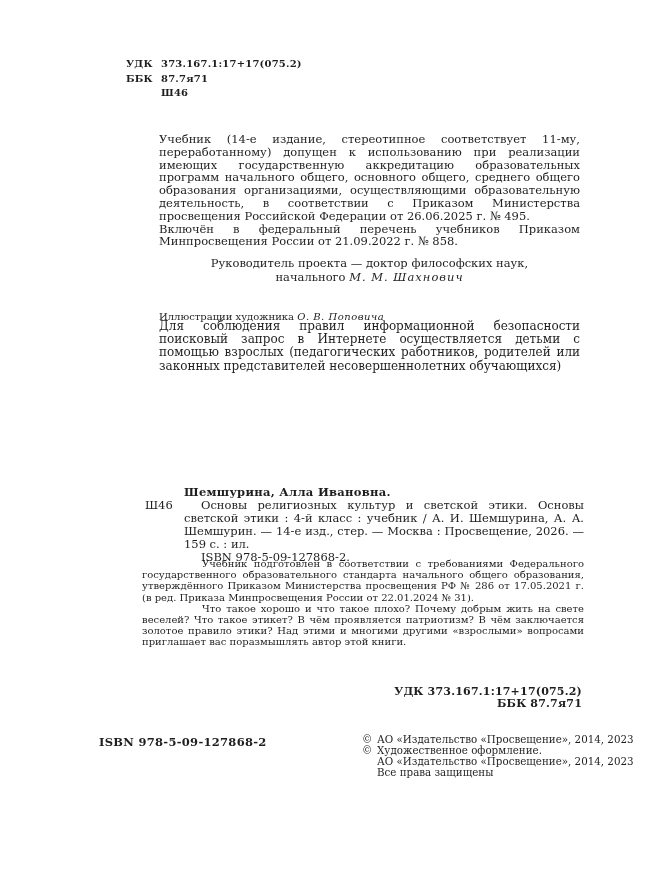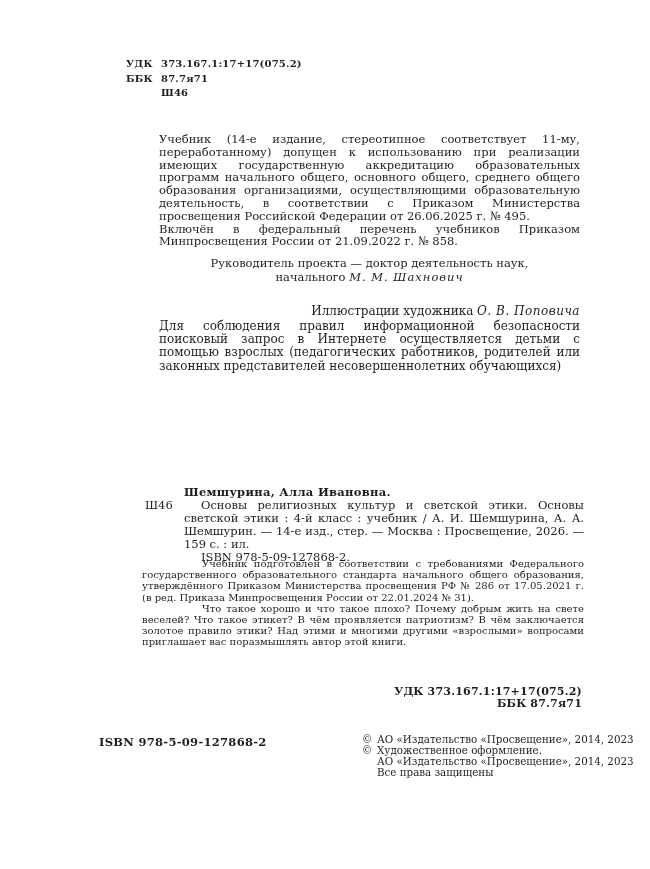--- a/index.html
+++ b/index.html
@@ -52,24 +52,24 @@
     left: 159px;
     top: 257px;
     width: 421px;
     text-align: center;
     font-size: 11.5px;
     line-height: 13.8px;
   }
   #illustration-line {
     position: absolute;
     left: 159px;
-    top: 304px;
-    width: 421px;
-    text-align: right;
-    font-size: 12px;
+    top: 311px;
+    width: 421px;
+    text-align: left;
+    font-size: 10px;
   }
   .bi { font-weight: normal; font-style: italic; letter-spacing: 1px; }
   .it { font-style: italic; letter-spacing: 0.5px; }
 
   
   #safety-block {
     position: absolute;
     left: 159px;
     top: 320px;
     width: 421px;
@@ -164,21 +164,21 @@
       <span class="code-value">Ш46</span>
     </div>
   </div>
 
   <div id="approval-block">
     <p>Учебник (14-е издание, стереотипное соответствует 11-му, переработанному) допущен к использованию при реализации имеющих государственную аккредитацию образовательных программ начального общего, основного общего, среднего общего образования организациями, осуществляющими образовательную деятельность, в соответствии с Приказом Министерства просвещения Российской Федерации от 26.06.2025 г. № 495.</p>
     <p>Включён в федеральный перечень учебников Приказом Минпросвещения России от 21.09.2022 г. № 858.</p>
   </div>
 
   <div id="credits-block">
-    <div>Руководитель проекта — доктор деятельность наук,</div>
+    <div>Руководитель проекта — доктор философских наук,</div>
     <div><span>начального </span><span class="bi">М. М. Шахнович</span></div>
   </div>
 
   <div id="illustration-line"><span>Иллюстрации художника </span><span class="it">О. В. Поповича</span></div>
 
   <div id="safety-block">Для соблюдения правил информационной безопасности поисковый запрос в Интернете осуществляется детьми с помощью взрослых (педагогических работников, родителей или законных представителей несовершеннолетних обучающихся)</div>
 
   <div id="catalog-card">
     <span class="card-sign">Ш46</span>
     <div class="card-body">

